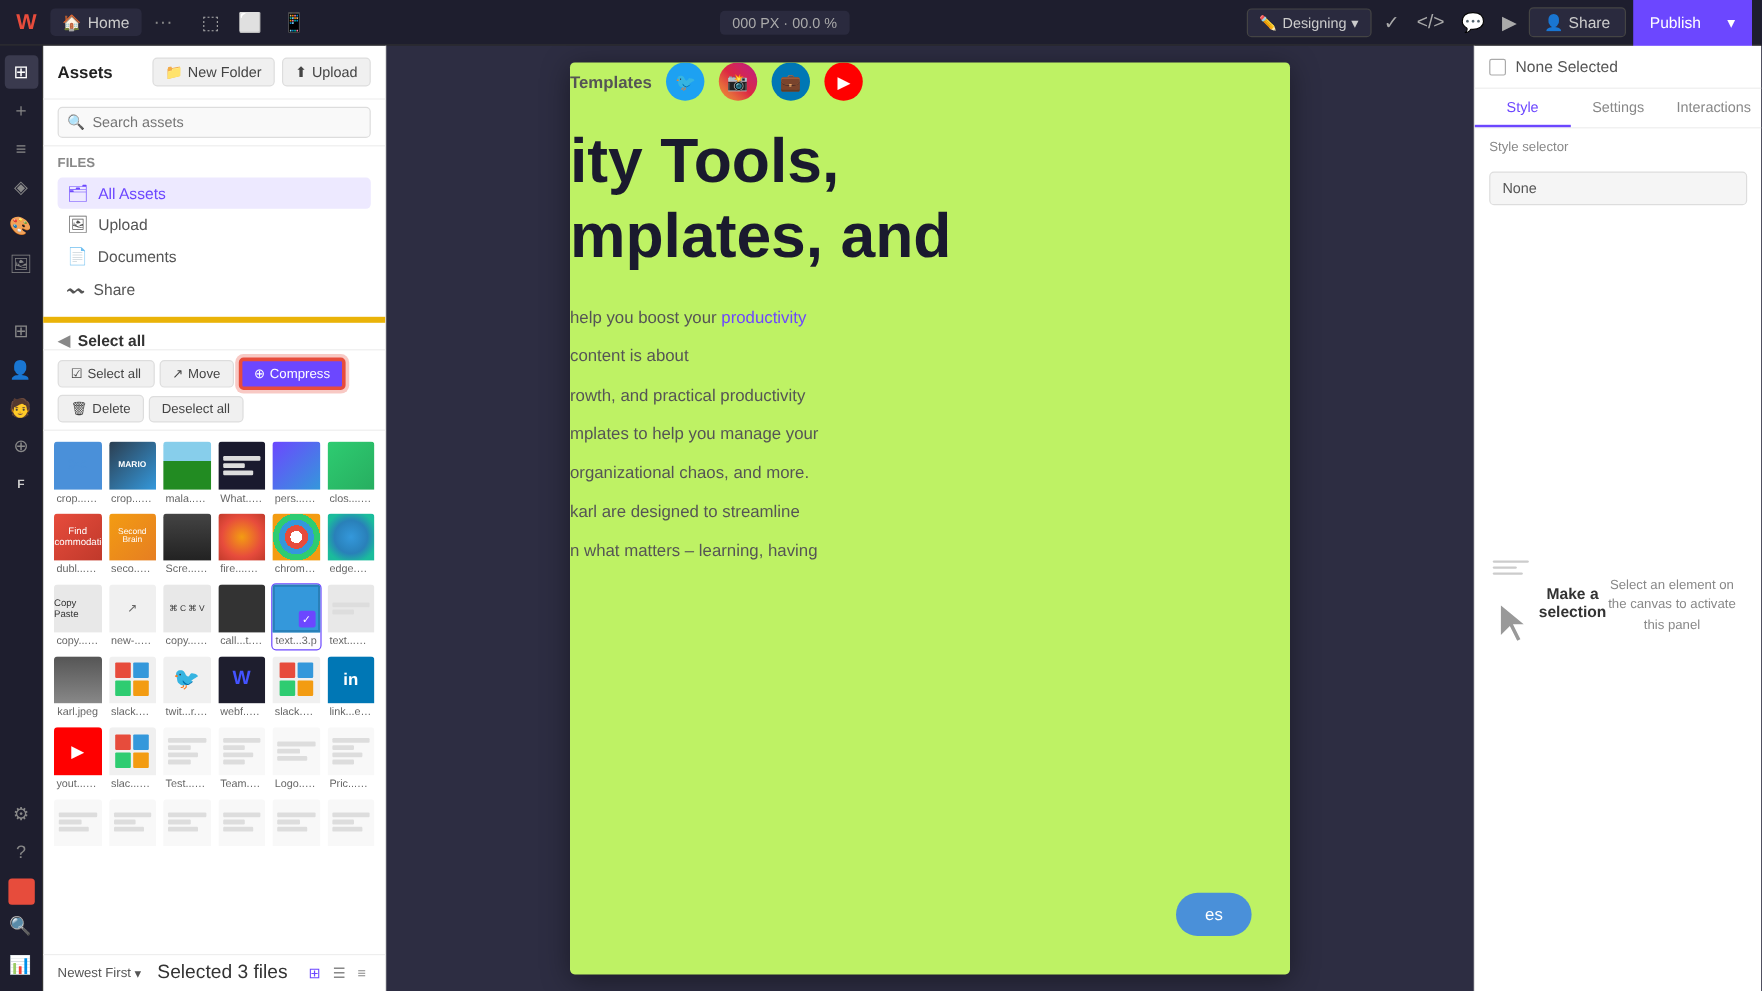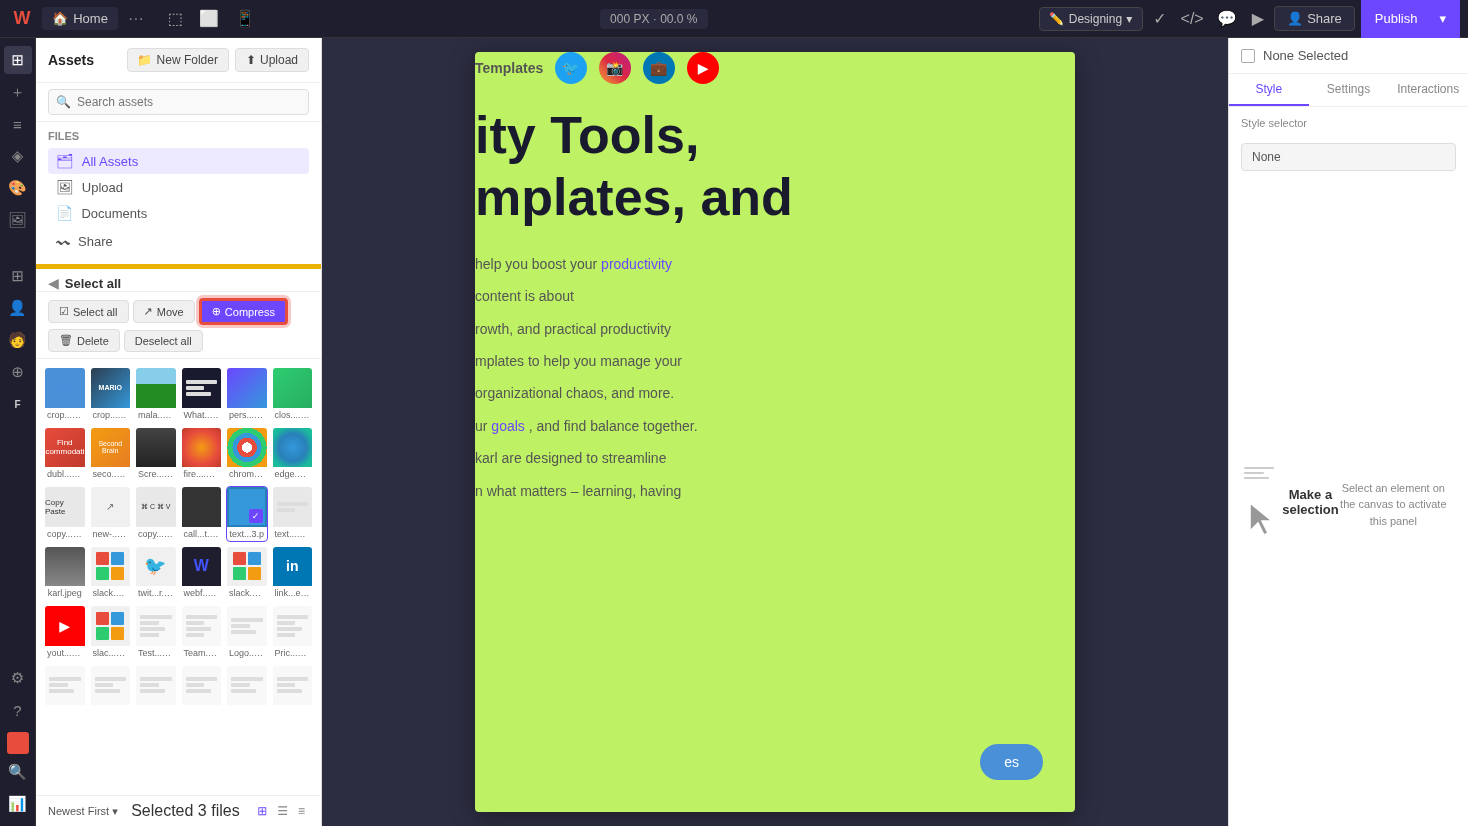--- a/index.html
+++ b/index.html
@@ -568,25 +568,20 @@
         <div class="canvas-heading">ity Tools,<br>mplates, and</div>
 
         <p class="canvas-subtext">
           <span>help you boost your</span>
           <a class="canvas-link">productivity</a>
         </p>
         <p class="canvas-subtext">content is about</p>
         <p class="canvas-subtext">rowth, and practical productivity</p>
         <p class="canvas-subtext">mplates to help you manage your</p>
         <p class="canvas-subtext">organizational chaos, and more.</p>
-        <p class="canvas-subtext">
-          <span>ur</span>
-          <a class="canvas-link">goals</a>
-          <span>, and find balance together.</span>
-        </p>
         <p class="canvas-subtext">karl are designed to streamline</p>
         <p class="canvas-subtext">n what matters – learning, having</p>
 
         <button class="canvas-btn">es</button>
       </div>
     </div>
   </div>
 
   <div class="right-panel">
     <div class="right-panel-top">

